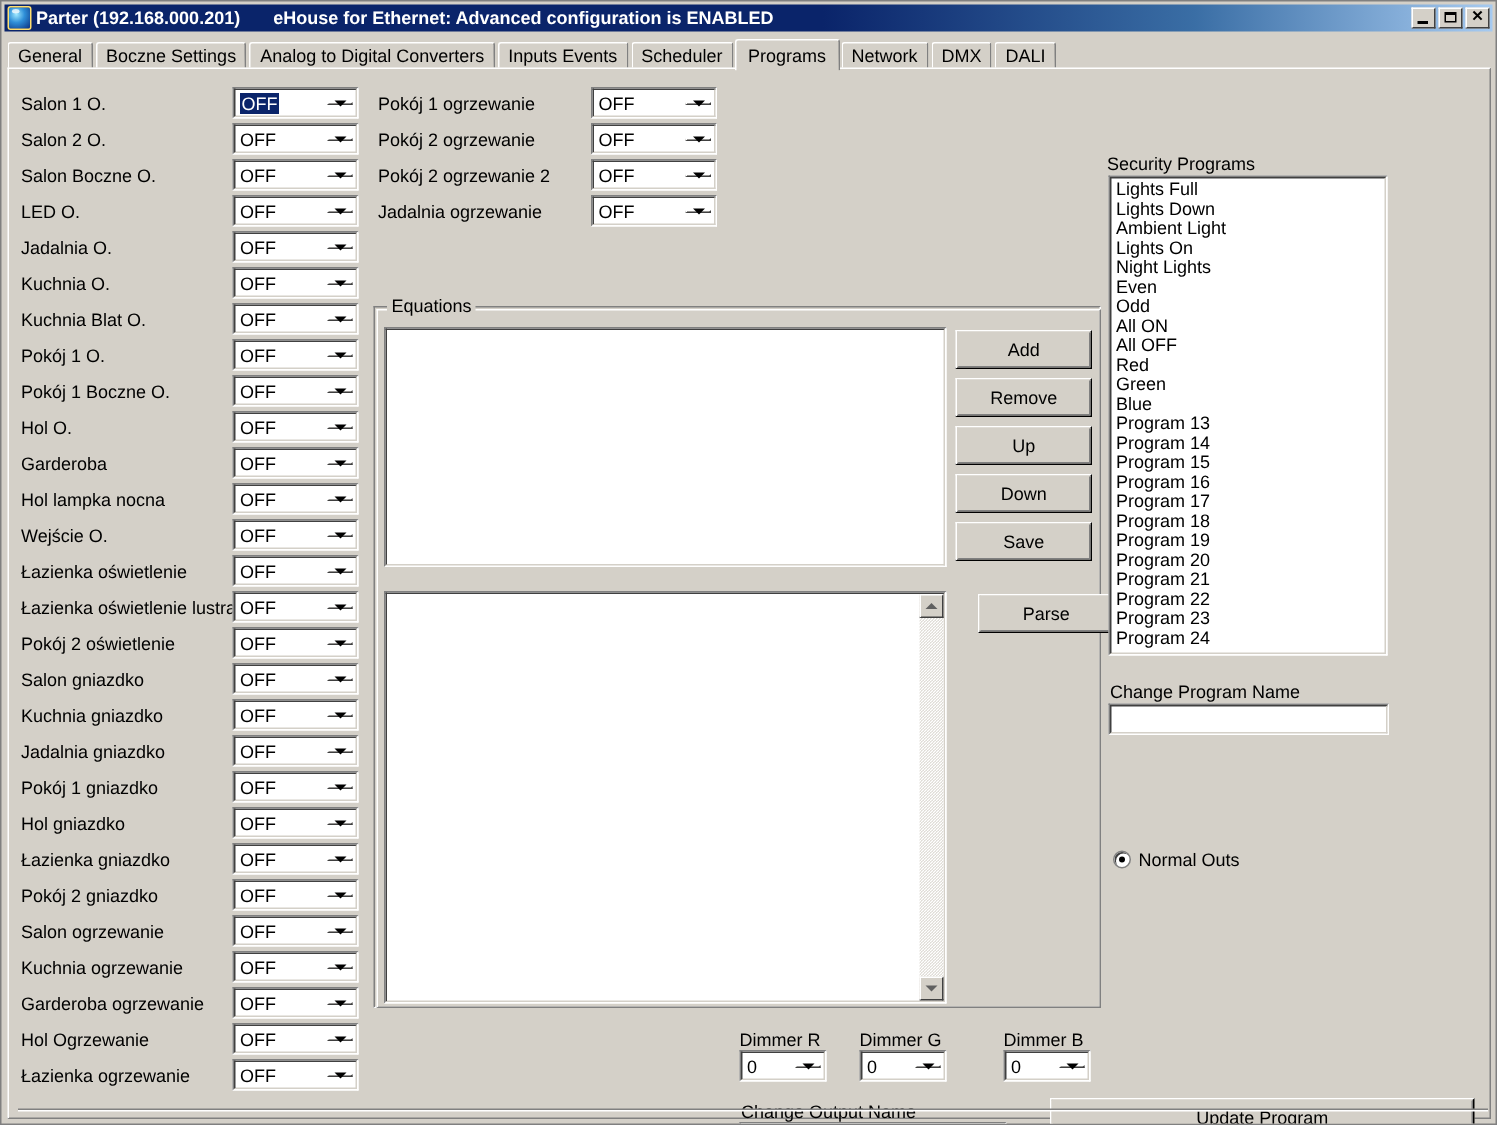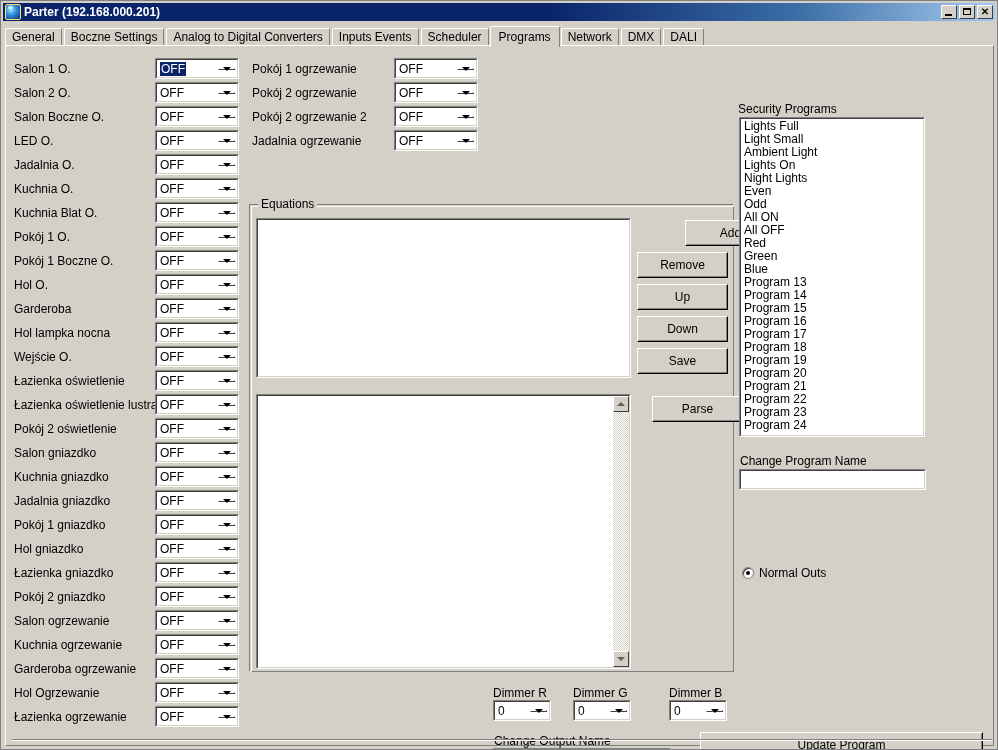--- a/index.html
+++ b/index.html
@@ -379,20 +379,21 @@
   }
 </style>
 </head>
 <body>
 
 <div id="app">
 
   <div id="titlebar">
     <div id="win-icon"></div>
     <div class="title-text">Parter (192.168.000.201)</div>
+    <div class="title-text" id="title-sub">eHouse for Ethernet: Advanced configuration is ENABLED</div>
     <div id="win-buttons">
       <div class="win-btn glyph-min"></div>
       <div class="win-btn glyph-max"></div>
       <div class="win-btn glyph-close">✕</div>
     </div>
   </div>
 
   <div id="tabstrip">
       <div class="tab">General</div>
       <div class="tab">Boczne Settings</div>
@@ -650,21 +651,21 @@
       <div class="sb-inner" id="equations-text-inner">
           <div class="listitem"></div>
         </div>
       <div class="vscroll">
         <div class="sbbtn up"></div>
         <div class="sbbtn down"></div>
       </div>
     </div>
 
     <div id="eq-buttons">
-        <div class="btn" style="left: 631px; top: 174px; width: 91px; height: 26px; margin-left: 48px;">
+        <div class="btn" style="left: 631px; top: 174px; width: 91px; height: 26px;">
           <div class="bi">Add</div>
         </div>
         <div class="btn" style="left: 631px; top: 206px; width: 91px; height: 26px; text-align: right;">
           <div class="bi">Remove</div>
         </div>
         <div class="btn" style="left: 631px; top: 238px; width: 91px; height: 26px;">
           <div class="bi">Up</div>
         </div>
         <div class="btn" style="left: 631px; top: 270px; width: 91px; height: 26px;">
           <div class="bi">Down</div>
@@ -675,21 +676,21 @@
       </div>
 
     <div class="btn" style="left:631px; top:350px; width:91px; height:26px;margin-left:15px;">
       <div class="bi">Parse</div>
     </div>
 
     <div class="plain-label" style="left:732px; top:56px;">Security Programs</div>
     <div class="sunkenbox" id="seclist" style="left:733px; top:71px; width:186px; height:320px;">
       <div class="sb-inner" id="seclist-inner">
           <div class="listitem">Lights Full</div>
-          <div class="listitem">Light Small</div>
+          <div class="listitem">Lights Down</div>
           <div class="listitem">Ambient Light</div>
           <div class="listitem">Lights On</div>
           <div class="listitem">Night Lights</div>
           <div class="listitem">Even</div>
           <div class="listitem">Odd</div>
           <div class="listitem">All ON</div>
           <div class="listitem">All OFF</div>
           <div class="listitem">Red</div>
           <div class="listitem">Green</div>
           <div class="listitem">Blue</div>

